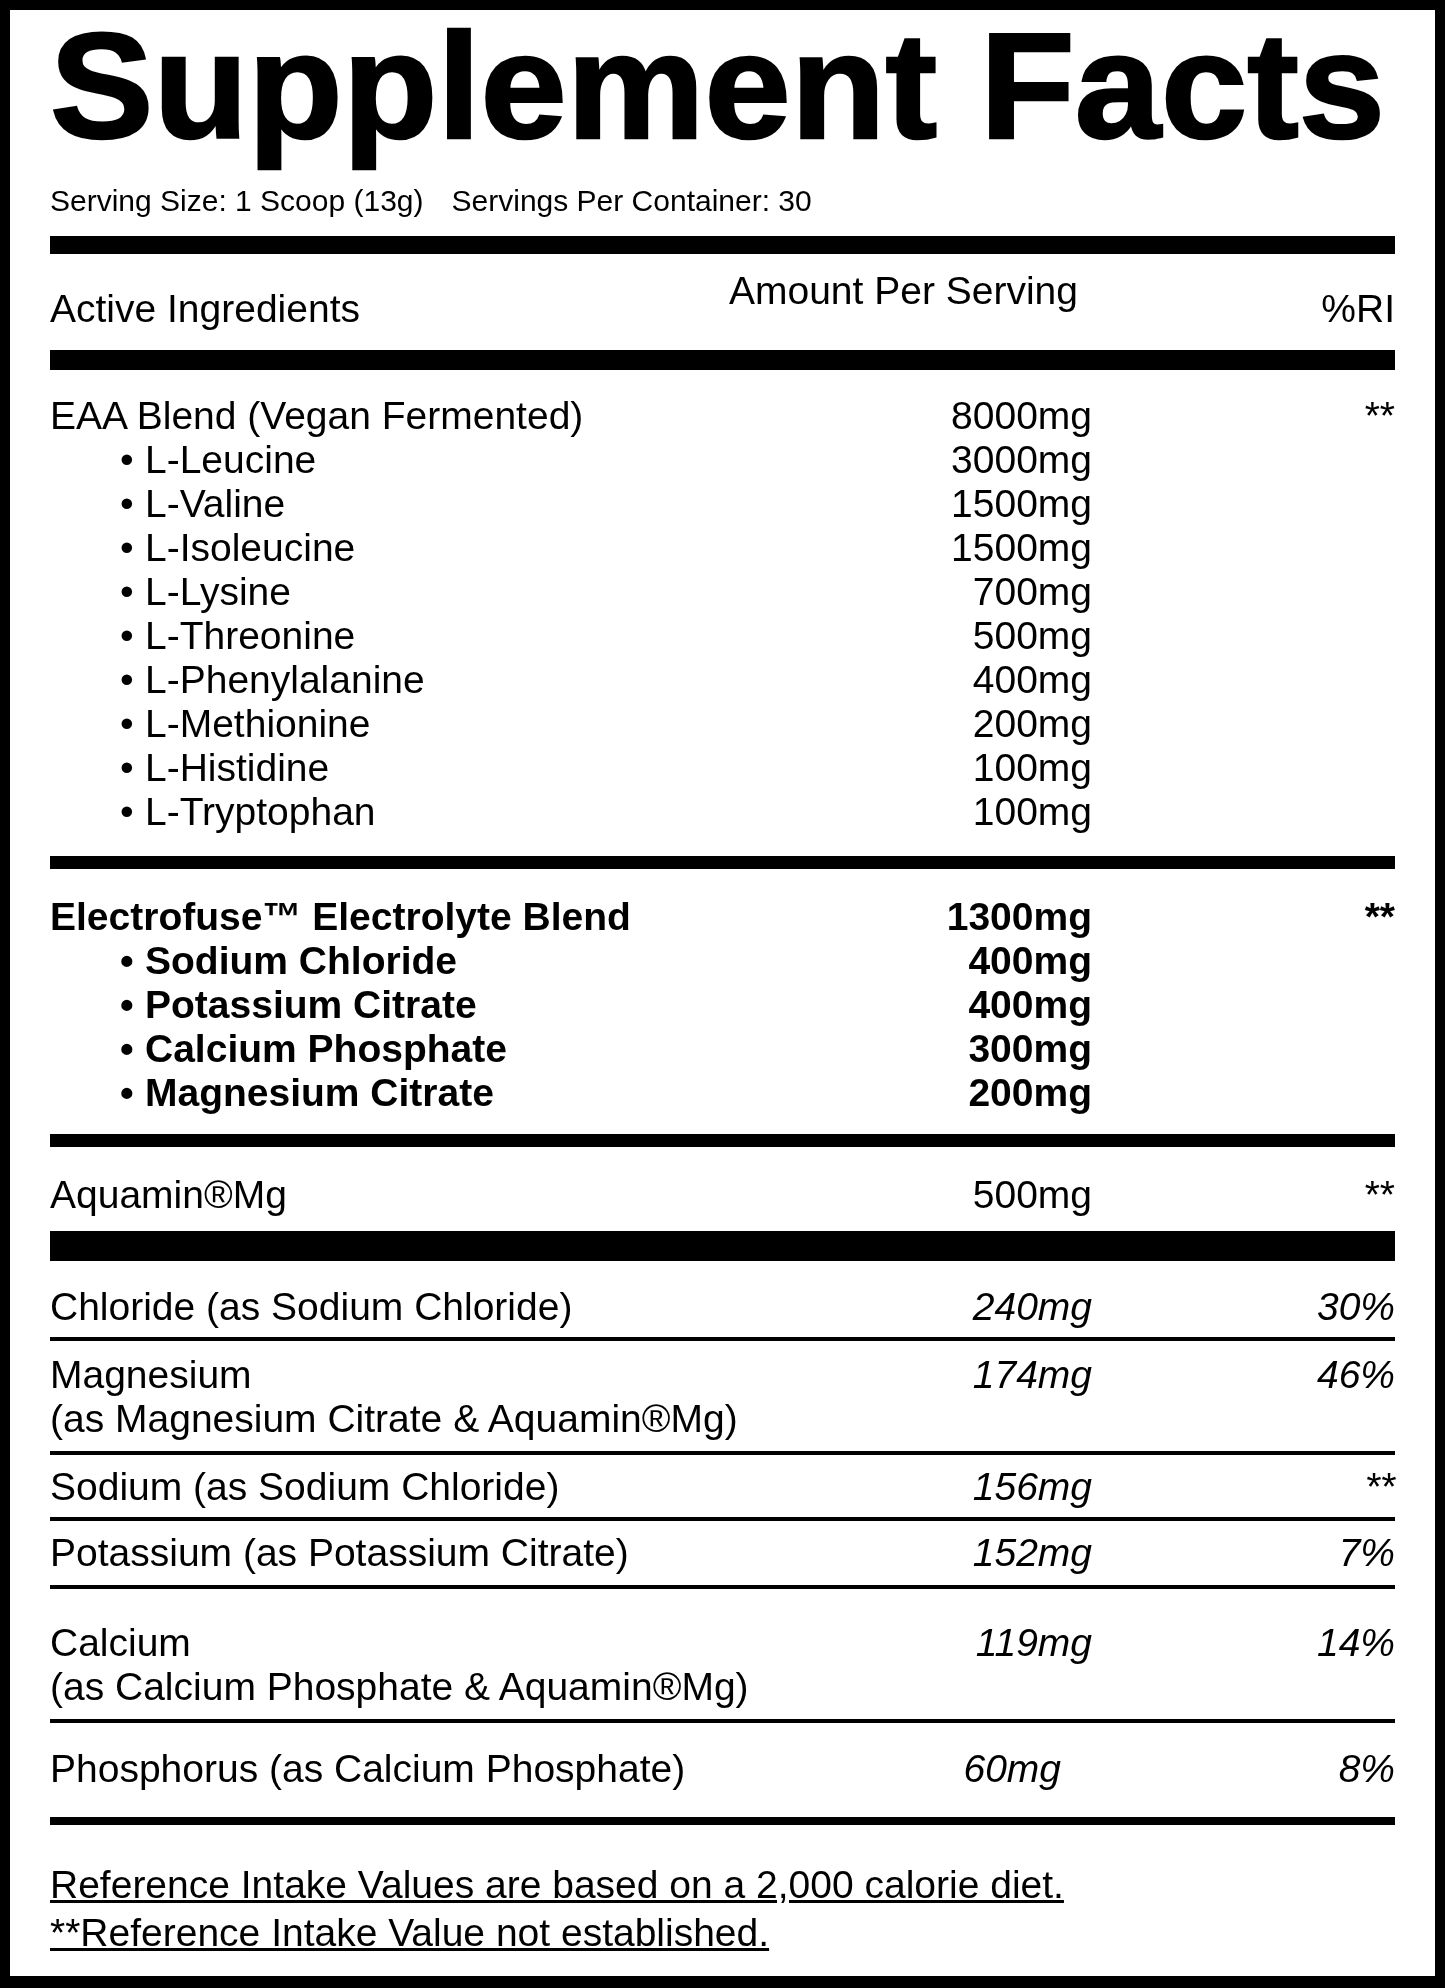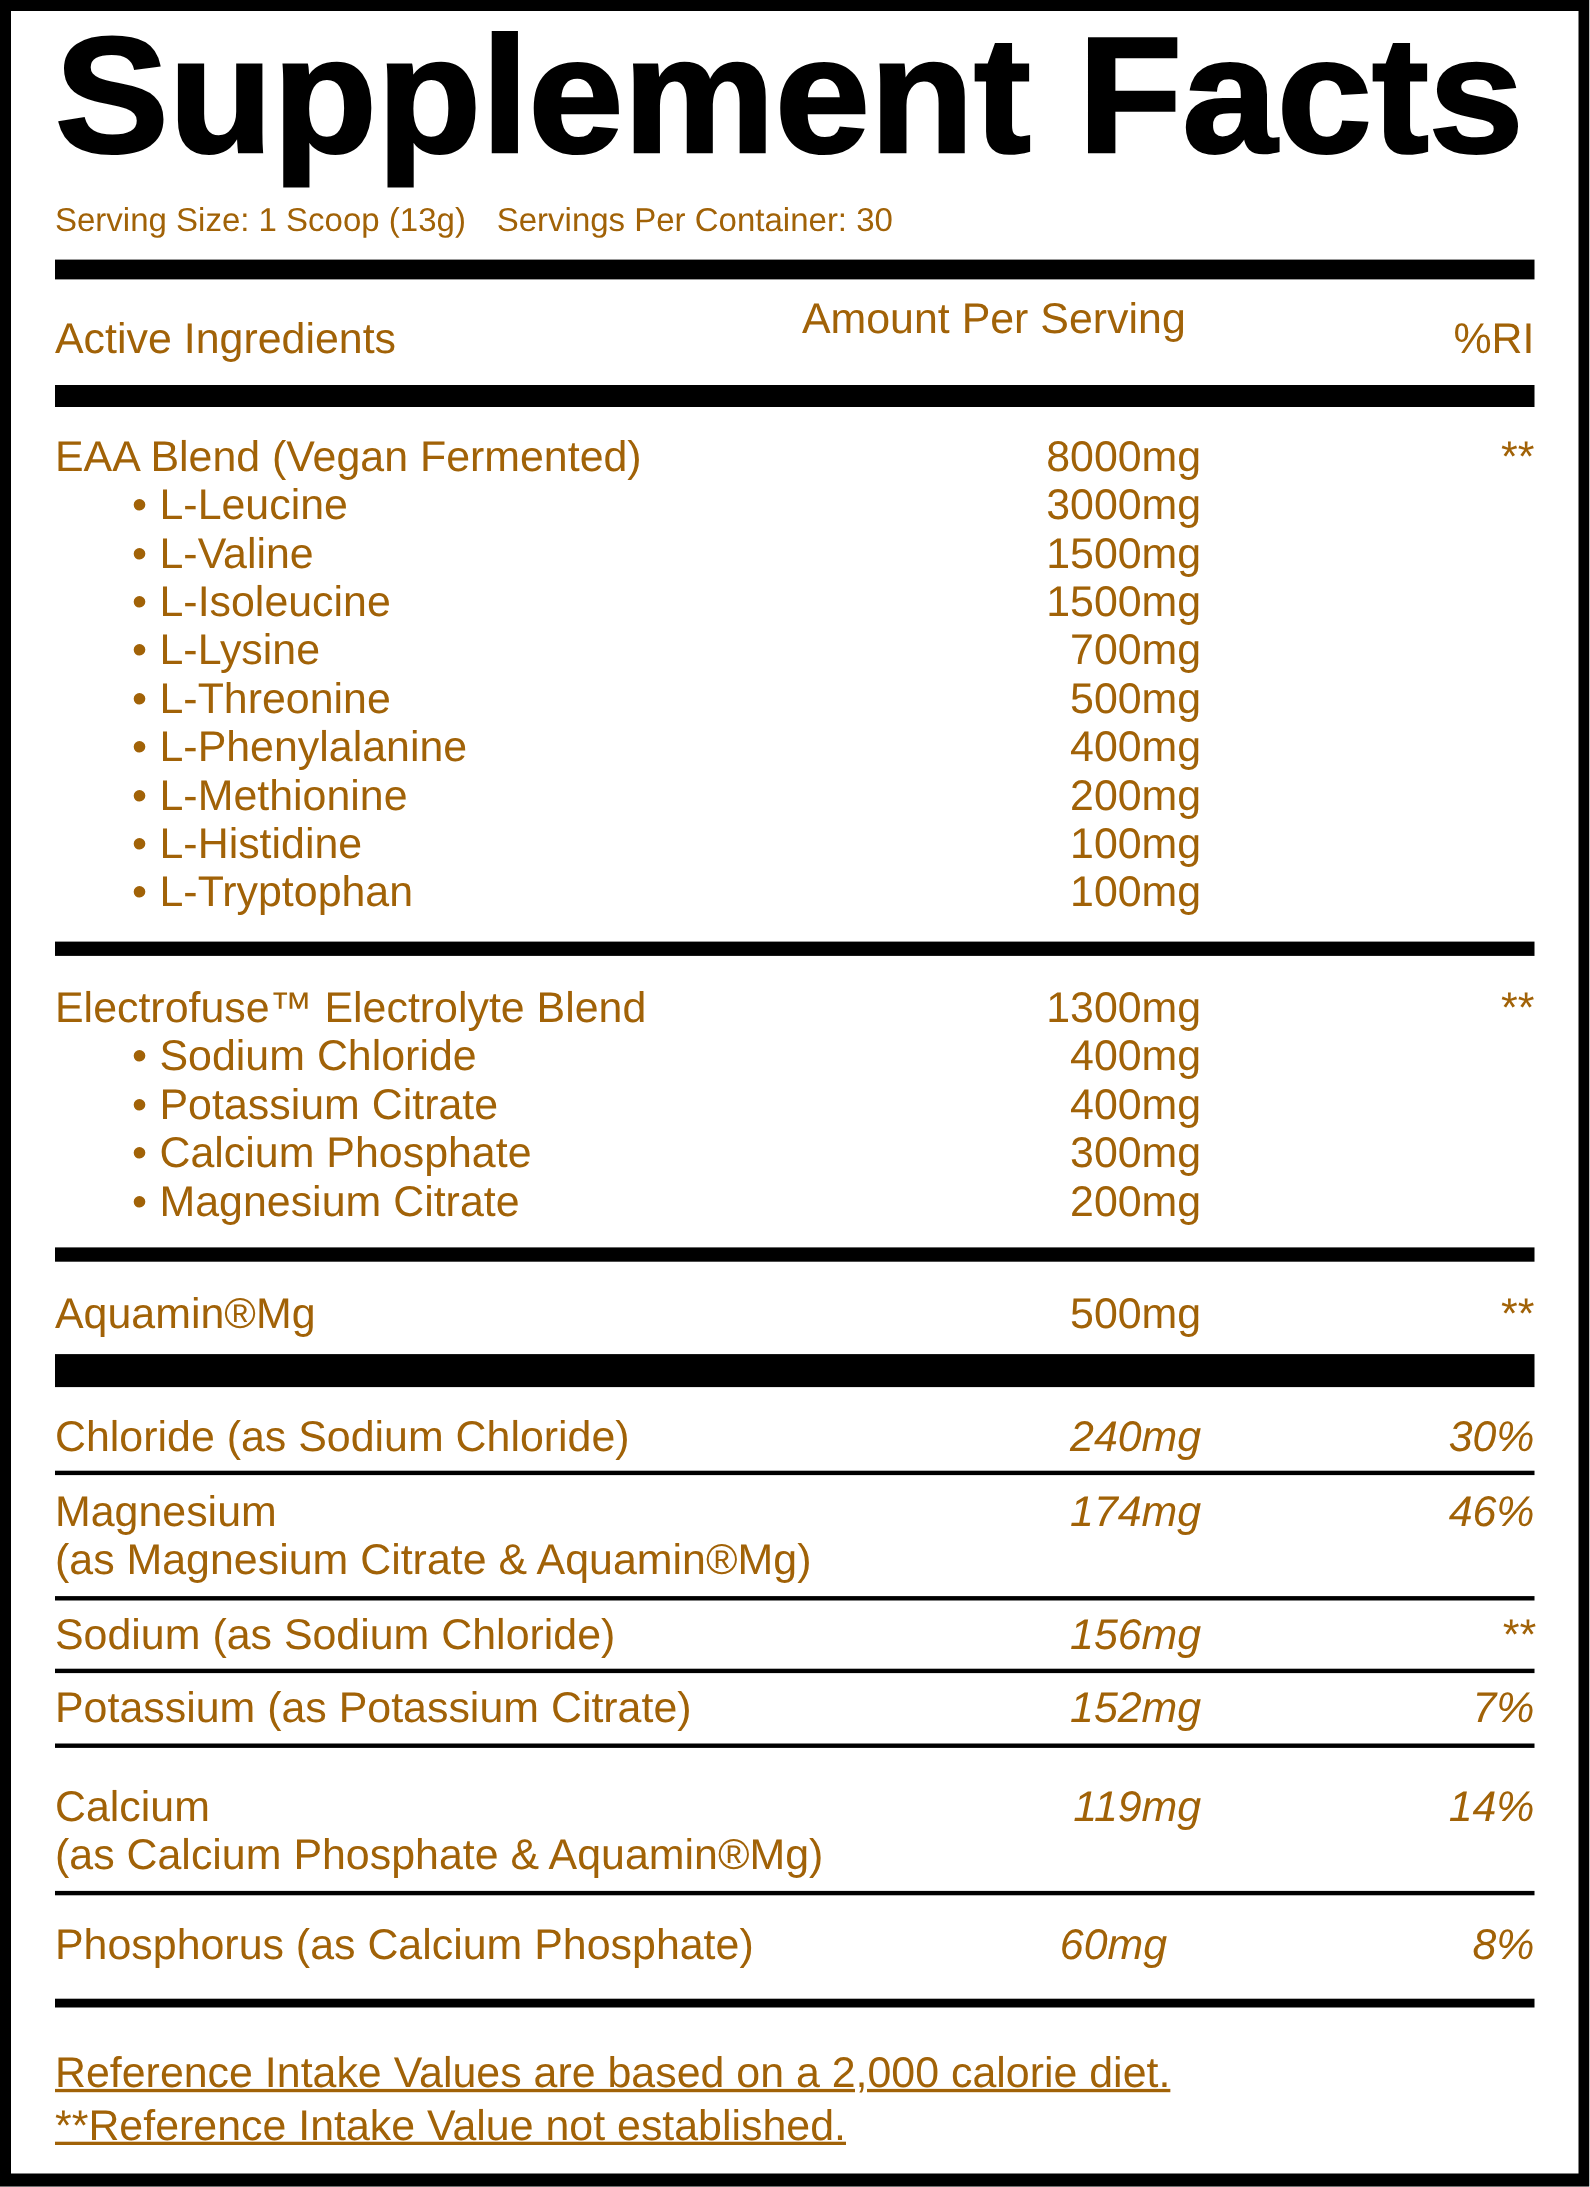--- a/index.html
+++ b/index.html
@@ -6,21 +6,21 @@
     margin: 0;
     padding: 0;
     background: #ffffff;
   }
   .label {
     position: relative;
     box-sizing: border-box;
     width: 1445px;
     height: 1988px;
     background: #ffffff;
-    color: #a16207;
+    color: #000000;
     border: 10px solid #000000;
     border-bottom-width: 12px;
     padding: 0 40px;
     overflow: hidden;
     font-family: "Liberation Sans", "DejaVu Sans", sans-serif;
   }
   .title-svg {
     display: block;
     margin-top: 6px;
     overflow: visible;
@@ -47,21 +47,21 @@
     padding: 14px 0 18px;
     height: 64px;
     font-size: 39px;
     line-height: 46px;
   }
   .col-name { align-self: end; }
   .col-amt  { align-self: start; text-align: right; padding-right: 14px; white-space: nowrap; }
   .col-ri   { align-self: end;   text-align: right; }
 
   .sec-eaa-blend         { padding: 24px 0 22px; }
-  .sec-electrolyte-blend { padding: 26px 0 19px; }
+  .sec-electrolyte-blend { padding: 26px 0 19px; font-weight: bold; }
   .sec-aquamin           { padding: 26px 0 14px; }
 
   .row, .m-row {
     display: grid;
     grid-template-columns: 1fr 315px 303px;
     font-size: 39px;
     line-height: 44px;
   }
   .row .amt, .row .ri, .m-row .amt, .m-row .ri { text-align: right; white-space: nowrap; }
   .m-row .amt, .m-row .ri { align-self: start; font-style: italic; }

